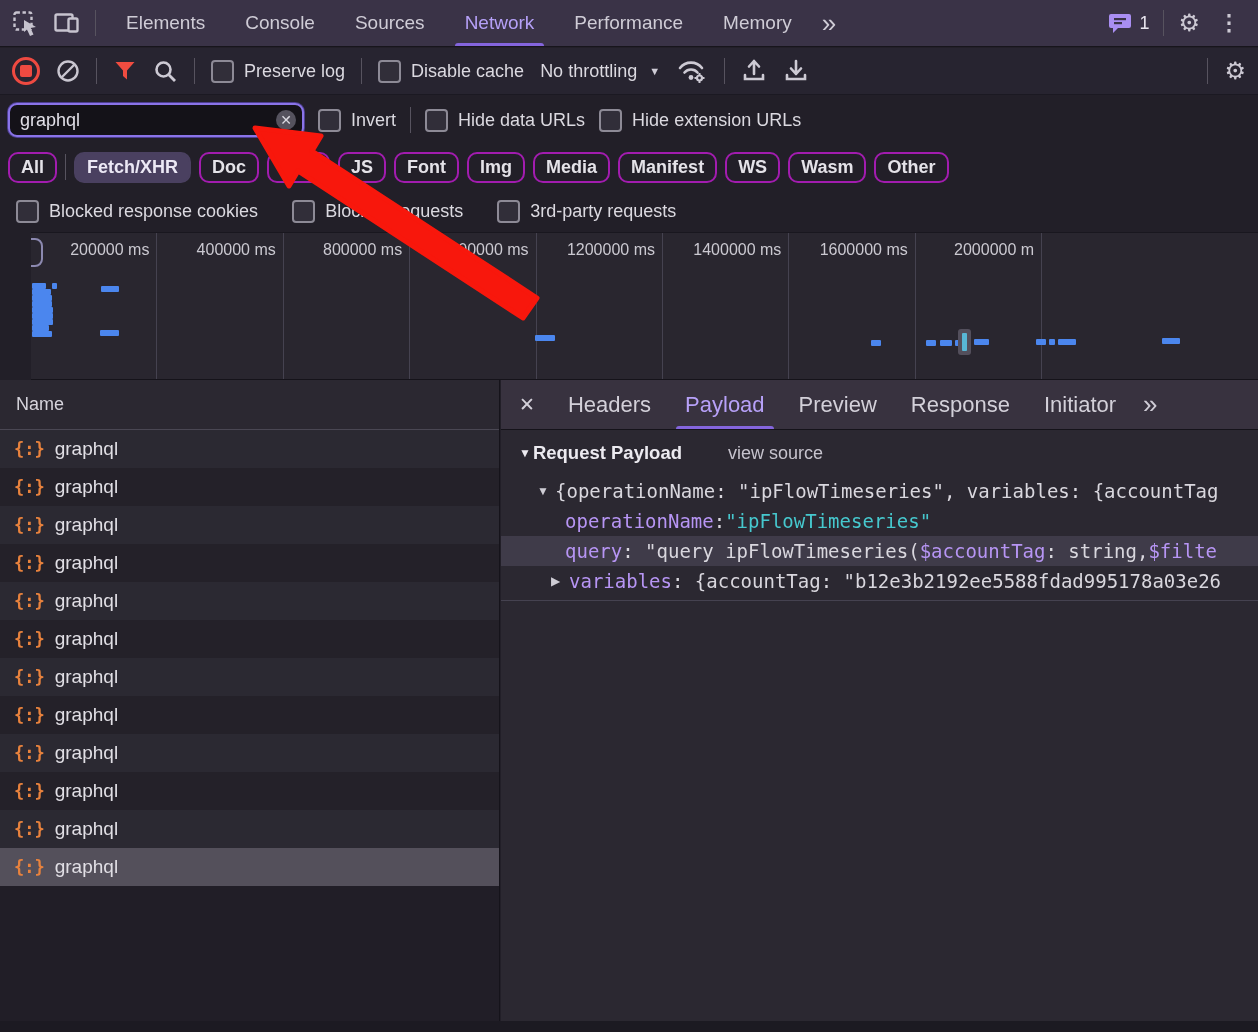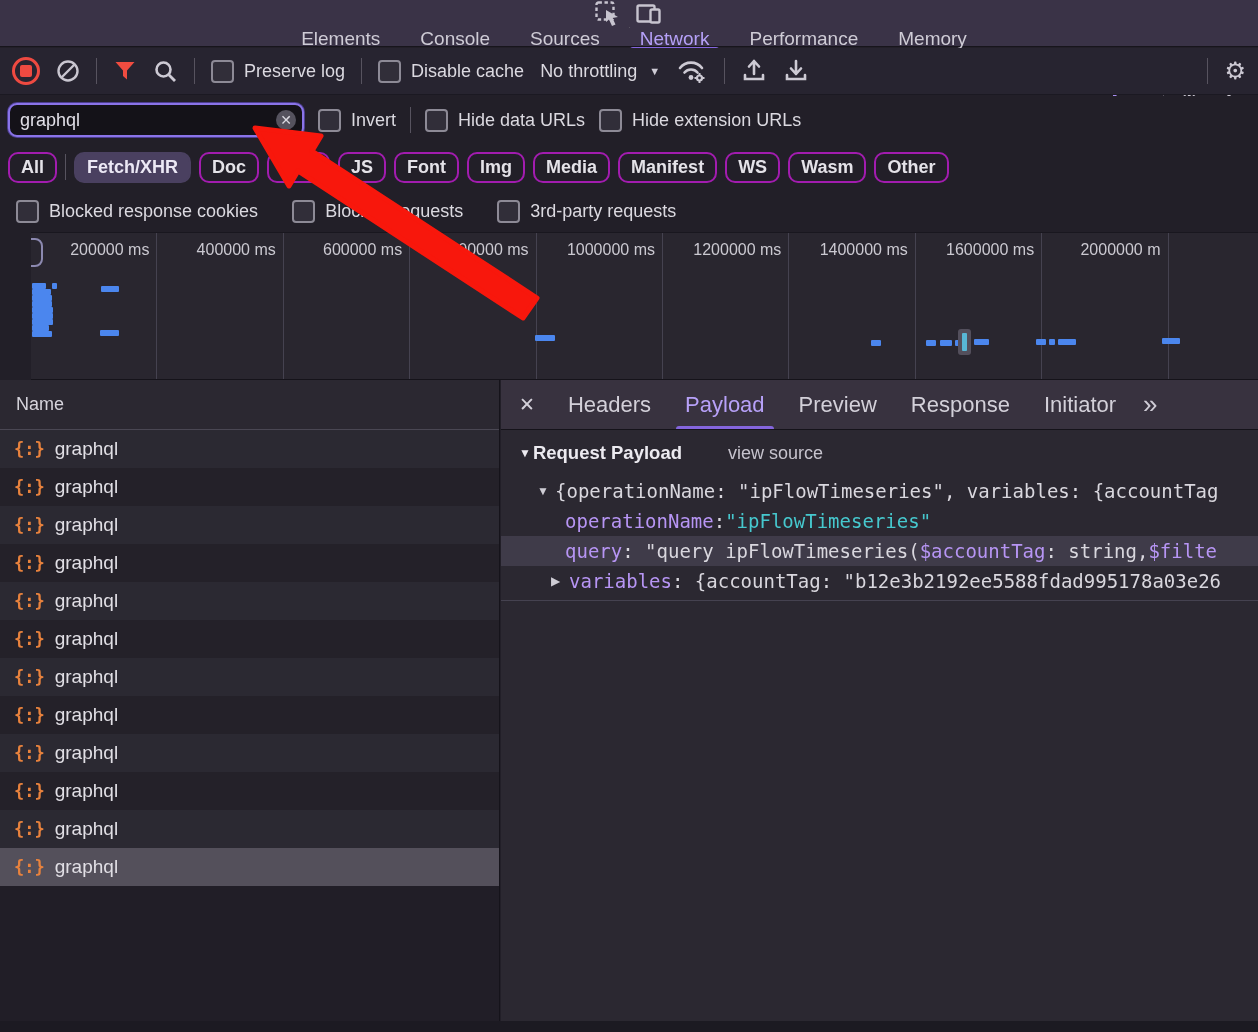--- a/index.html
+++ b/index.html
@@ -1,21 +1,21 @@
 <!DOCTYPE html>
 <html><head>
 <meta charset="utf-8">
 <style>
   html,body{margin:0;padding:0;background:#17151c;}
   #app{position:relative;width:1258px;height:1032px;overflow:hidden;
        font-family:"Liberation Sans",sans-serif;background:#221f28;color:#d6d4dc;}
 
   
   .tabbar{position:absolute;left:0;top:0;width:1258px;height:47px;background:#3a3347;
-          display:flex;align-items:center;border-bottom:1px solid #17151c;box-sizing:border-box;flex-direction:column;}
+          display:flex;align-items:center;border-bottom:1px solid #17151c;box-sizing:border-box;}
   .tb-icons{display:flex;align-items:center;gap:14px;padding:0 14px 0 12px;}
   .vdiv{width:1px;height:26px;background:#57535f;flex:0 0 1px;}
   .main-tabs{display:flex;align-items:stretch;height:100%;margin-left:10px;}
   .tab{display:flex;align-items:center;padding:0 20px;font-size:19px;color:#cfccd6;
        position:relative;cursor:default;}
   .tab.sel{color:#b5a0f7;}
   .tab.sel::after{content:"";position:absolute;left:10px;right:10px;bottom:0;height:3px;
        background:#8465dd;border-radius:3px 3px 0 0;}
   .more-chev{font-size:26px;color:#cfccd6;padding:0 10px;line-height:1;}
   .tabbar-right{margin-left:auto;display:flex;align-items:center;gap:14px;padding-right:14px;}
@@ -264,21 +264,20 @@
     <span class="cbgroup">
       <span class="cbx"></span>
       <span class="cblabel">3rd-party requests</span>
     </span>
   </div>
 
   <div class="timeline">
     <div class="tl-cells">
         <div class="tl-cell">200000 ms</div>
         <div class="tl-cell">400000 ms</div>
-        <div class="tl-cell">600000 ms</div>
         <div class="tl-cell">800000 ms</div>
         <div class="tl-cell">1000000 ms</div>
         <div class="tl-cell">1200000 ms</div>
         <div class="tl-cell">1400000 ms</div>
         <div class="tl-cell">1600000 ms</div>
         <div class="tl-cell">2000000 m</div>
       </div>
     <div class="tl-frag"></div>
     <div id="tl-bars">
         <div class="bar" style="left: 1px; top: 50px; width: 14px; background: rgb(75, 134, 238);"></div>

